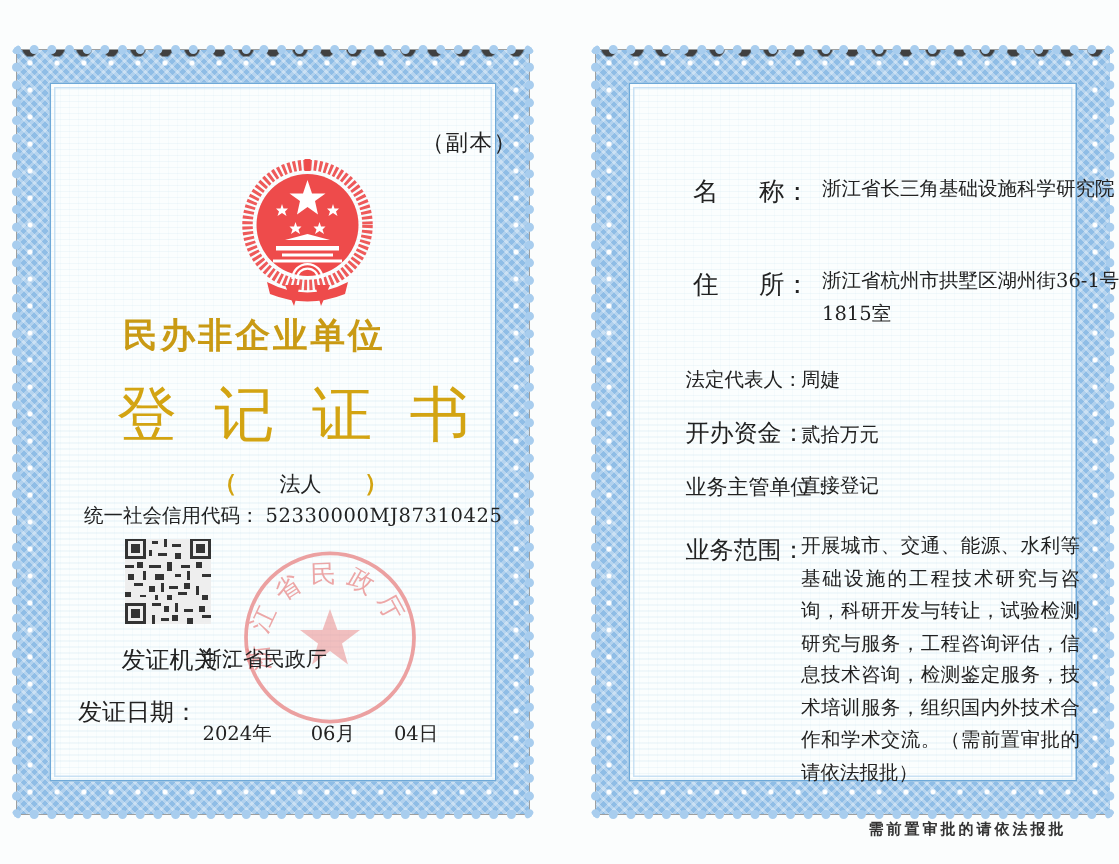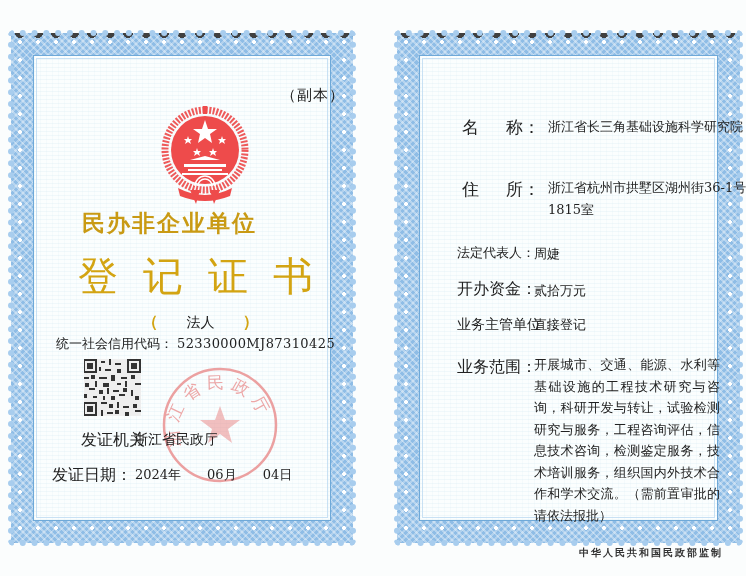--- a/index.html
+++ b/index.html
@@ -56,21 +56,21 @@
   .title-2 { left: 44px; top: 193px; font-family: "DejaVu Sans", sans-serif; font-weight: normal; font-size: 40px; color: #d3a412; letter-spacing: 25px; }
   .corp-type { left: 108px; top: 256px; font-family: Liberation Mono, monospace; font-size: 14px; color: #222; }
   .corp-type .paren { color: #d3a412; font-weight: bold; font-size: 16px; }
   .credit-code { left: 22px; top: 279px; font-size: 13px; color: #222; }
   .credit-code .val { margin-left: 4px; letter-spacing: 0.4px; }
   .qr { left: 49px; top: 303px; width: 58px; height: 57px; }
   .stamp { left: 127px; top: 310px; width: 118px; height: 118px; }
   .issuer-label { left: 18px; top: 374px; font-family: "DejaVu Sans", sans-serif; font-size: 16px; color: #222; margin-left: 29px; }
   .issuer-val { left: 100px; top: 375px; font-size: 14px; color: #222; }
   .date-label { left: 18px; top: 409px; font-family: "DejaVu Sans", sans-serif; font-size: 16px; color: #222; }
-  .date-val { left: 101px; top: 410px; font-size: 13px; color: #222; }
+  .date-val { left: 101px; top: 424px; font-size: 13px; color: #222; }
   .date-val span { margin-right: 26px; }
   .validity { left: 22px; top: 466px; font-size: 12px; color: #222; }
 
   
   .row-label { font-family: "DejaVu Sans", sans-serif; color: #222; }
   .row-val { font-size: 13px; color: #222; line-height: 22px; white-space: normal; }
   .lbl-big { font-size: 17px; }
   .lbl-name { left: 42px; top: 60px; width: 78px; }
   .lbl-name .a { position: absolute; left: 0; }
   .lbl-name .b { position: absolute; left: 44px; }
@@ -245,13 +245,13 @@
     <div class="abs row-val val-capital">贰拾万元</div>
 
     <div class="abs row-label lbl-supervisor">业务主管单位：</div>
     <div class="abs row-val val-supervisor">直接登记</div>
 
     <div class="abs row-label lbl-scope">业务范围：</div>
     <div class="abs row-val val-scope">开展城市、交通、能源、水利等基础设施的工程技术研究与咨询，科研开发与转让，试验检测研究与服务，工程咨询评估，信息技术咨询，检测鉴定服务，技术培训服务，组织国内外技术合作和学术交流。（需前置审批的请依法报批）</div>
   </div>
 </div>
 
-<div class="abs footer-mark">中华人民共和国民政部监制</div>
+<div class="abs footer-mark">需前置审批的请依法报批</div>
 
 </body></html>

